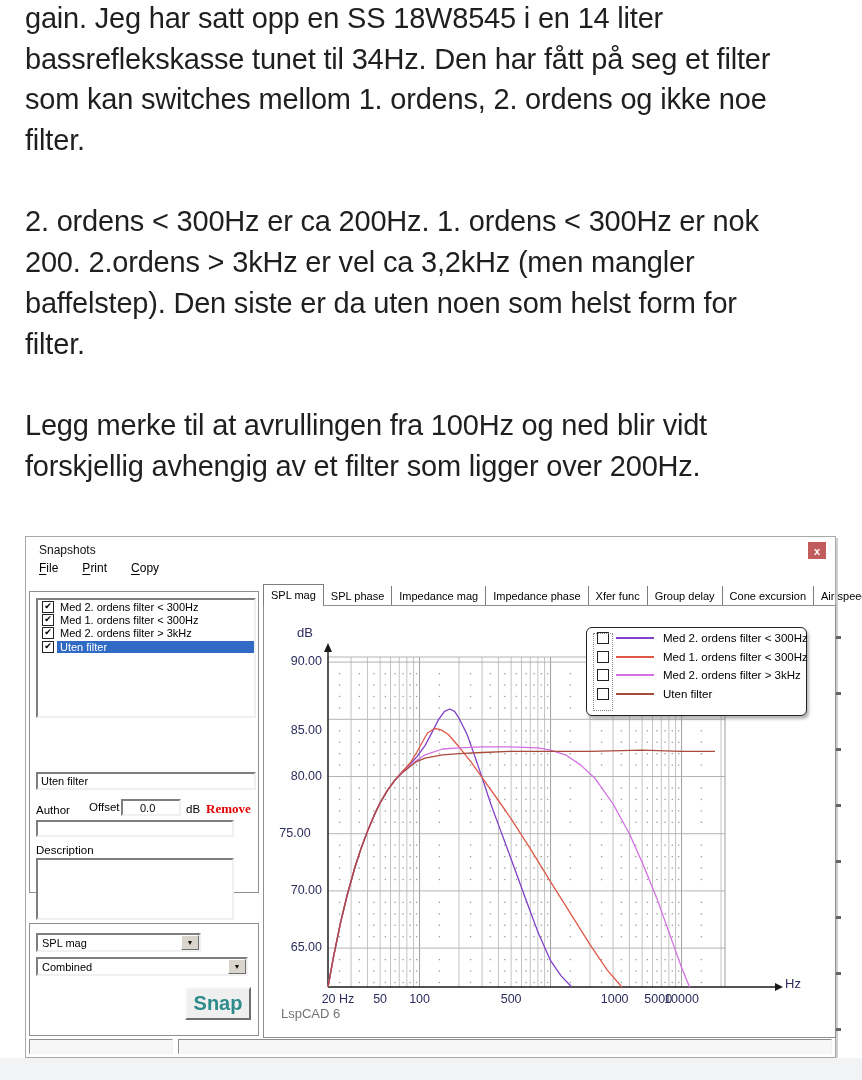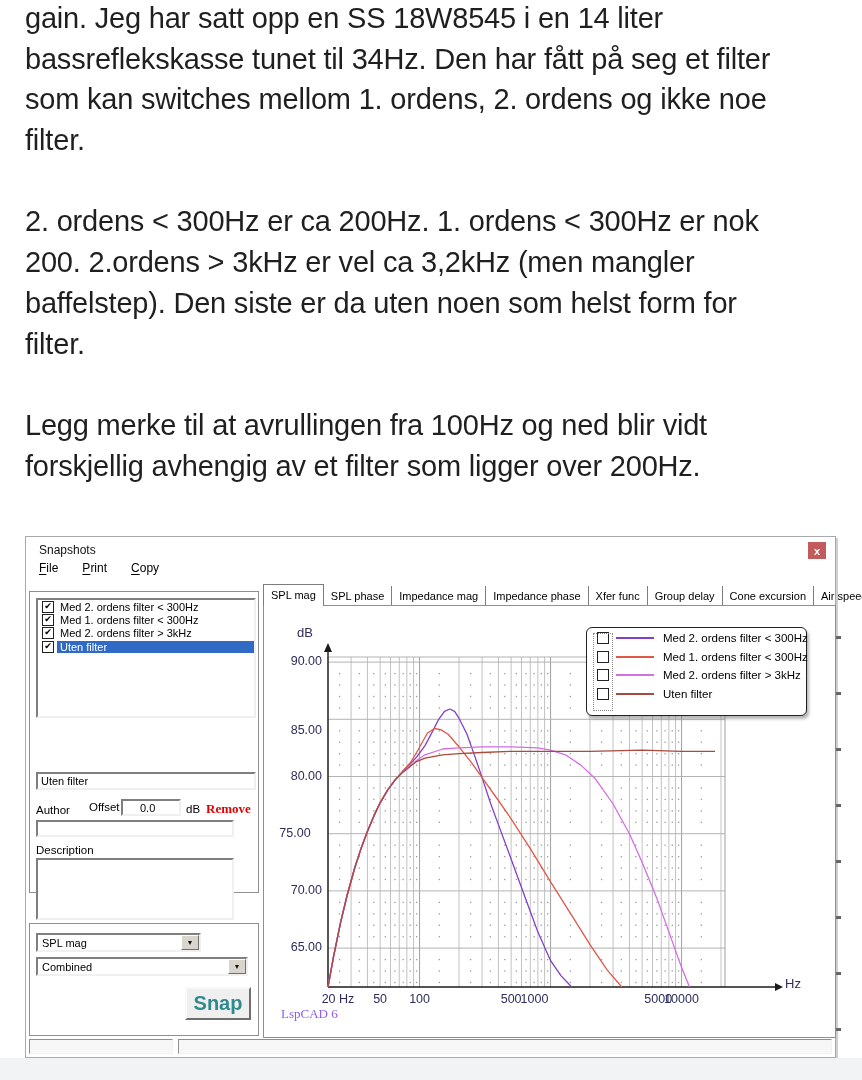--- a/index.html
+++ b/index.html
@@ -55,21 +55,21 @@
   .statusR{position:absolute;left:152px;top:502px;width:654px;height:15px;}
   
   .chart-tabs{position:absolute;left:237px;top:47px;width:571px;height:21px;display:flex;align-items:flex-end;}
   .chart-tab{font-size:11px;padding:4px 7px 3px;border-right:1px solid #7d7d7d;white-space:nowrap;cursor:default;}
   .chart-tab.active{border:1px solid #7d7d7d;border-bottom:none;background:#fff;margin-bottom:-1px;z-index:2;padding-bottom:5px;}
   .plot-panel{position:absolute;left:237px;top:68px;width:571px;height:431px;border:1px solid #8f8f8f;
         box-sizing:content-box;background:#fff;}
   .plot-panel svg{position:absolute;left:0;top:0;}
   .axis-lbl{position:absolute;font-size:13px;color:#2d2d5e;}
   .tick{position:absolute;font-size:12.5px;color:#2d2d5e;}
-  .brand{position:absolute;left:17px;top:400px;font-size:13px;color:#8b5cf6;font-family:Liberation Serif, serif;}
+  .brand{position:absolute;left:17px;top:400px;font-size:13px;color:#737373;}
   .legend{position:absolute;left:322px;top:21px;width:219px;height:87px;background:#fff;
         border:1.5px solid #222;border-radius:6px;box-shadow:2px 3px 3px rgba(110,110,110,.5);}
   .legend-dotted{position:absolute;left:6px;top:5px;width:18px;height:76px;border:1px dotted #888;}
   .legend-row{display:flex;align-items:center;height:16.5px;margin-top:2px;}
   .legend-row:first-of-type{margin-top:6px;}
   .legend-cb{width:10px;height:10px;border:1px solid #222;background:#fff;margin-left:10px;flex:0 0 auto;}
   .legend-line{width:38px;height:2px;margin-left:7px;flex:0 0 auto;}
   .legend-name{margin-left:9px;font-size:11.5px;white-space:nowrap;}
   .edge-ticks{position:absolute;left:836px;top:583px;width:5px;height:452px;
         background:repeating-linear-gradient(to bottom,transparent 0 53px,#666 53px 56px);}
@@ -867,21 +867,21 @@
     <span class="tick" style="left: 4px; width: 54px; text-align: right; top: 48.104px;">90.00</span>
         <span class="tick" style="left: 4px; width: 54px; text-align: right; top: 105.304px; margin-top: 12px;">85.00</span>
         <span class="tick" style="left: 4px; width: 54px; text-align: right; top: 162.504px;">80.00</span>
         <span class="tick" style="left: 4px; width: 54px; text-align: center; top: 219.704px;">75.00</span>
         <span class="tick" style="left: 4px; width: 54px; text-align: right; top: 276.904px;">70.00</span>
         <span class="tick" style="left: 4px; width: 54px; text-align: right; top: 334.104px;">65.00</span>
         <span class="tick" style="left: 44px; width: 60px; text-align: center; top: 386px;">20 Hz</span>
         <span class="tick" style="left: 86.1301px; width: 60px; text-align: center; top: 386px;">50</span>
         <span class="tick" style="left: 125.565px; width: 60px; text-align: center; top: 386px;">100</span>
         <span class="tick" style="left: 217.13px; width: 60px; text-align: center; top: 386px;">500</span>
-        <span class="tick" style="left: 256.565px; width: 60px; text-align: left; top: 386px;">1000</span>
+        <span class="tick" style="left: 256.565px; width: 60px; text-align: right; top: 386px; padding-left: 48px;">1000</span>
         <span class="tick" style="left: 348.13px; width: 60px; text-align: right; top: 386px;">5000</span>
         <span class="tick" style="left: 387.565px; width: 60px; text-align: center; top: 386px;">10000</span>
       </div>
   </div>
 
   <div class="edge-ticks"></div>
   <div class="bottom-strip"></div>
 </div>
 
 </body></html>

